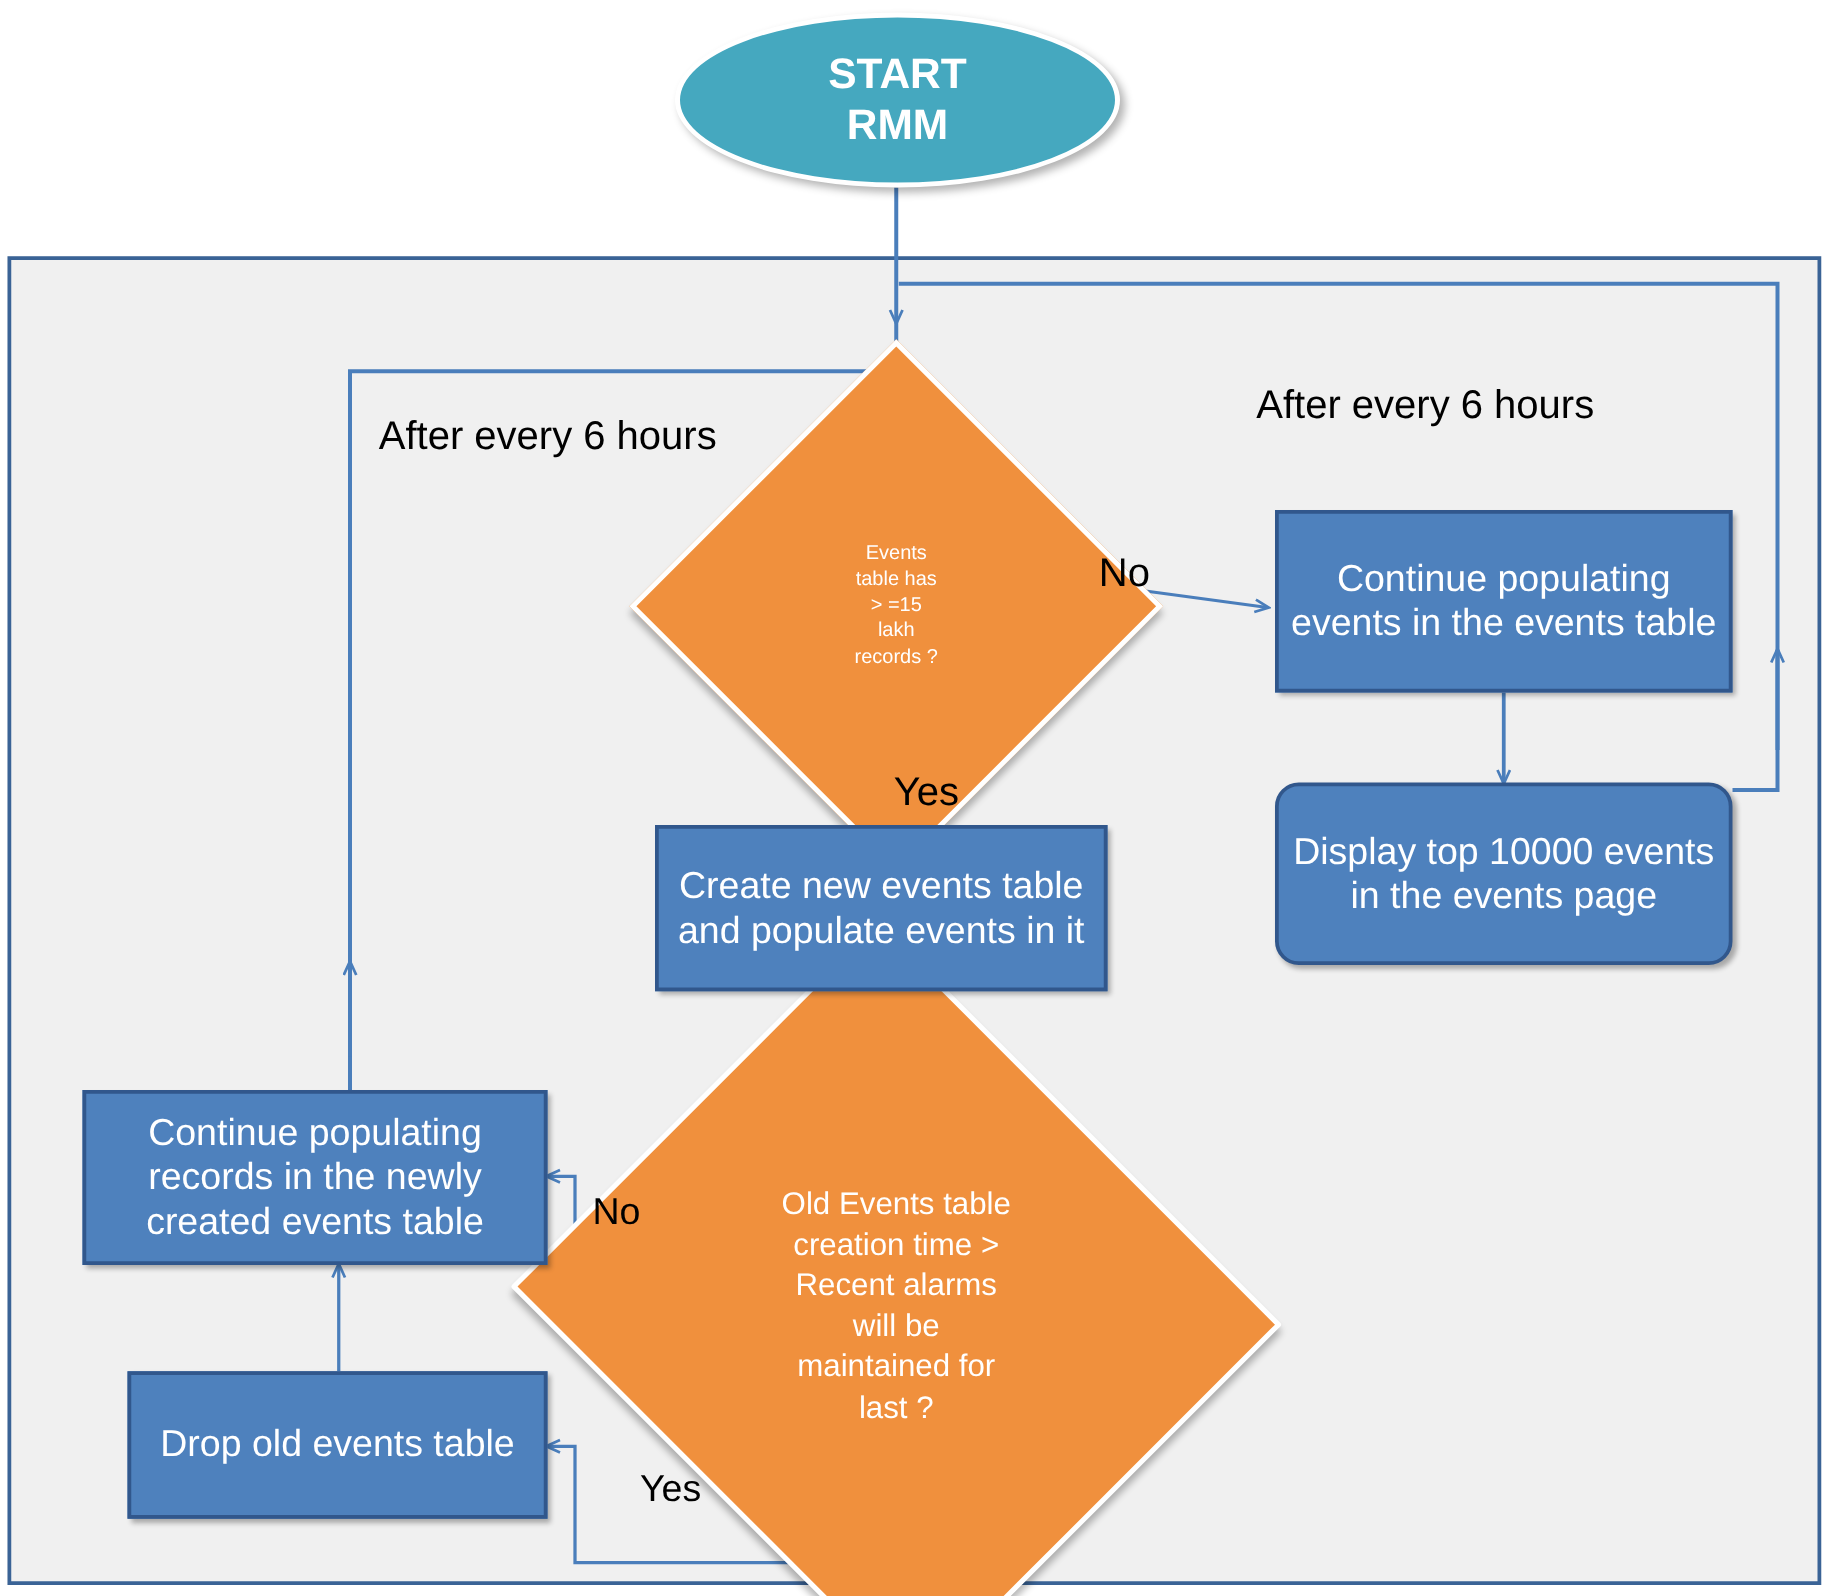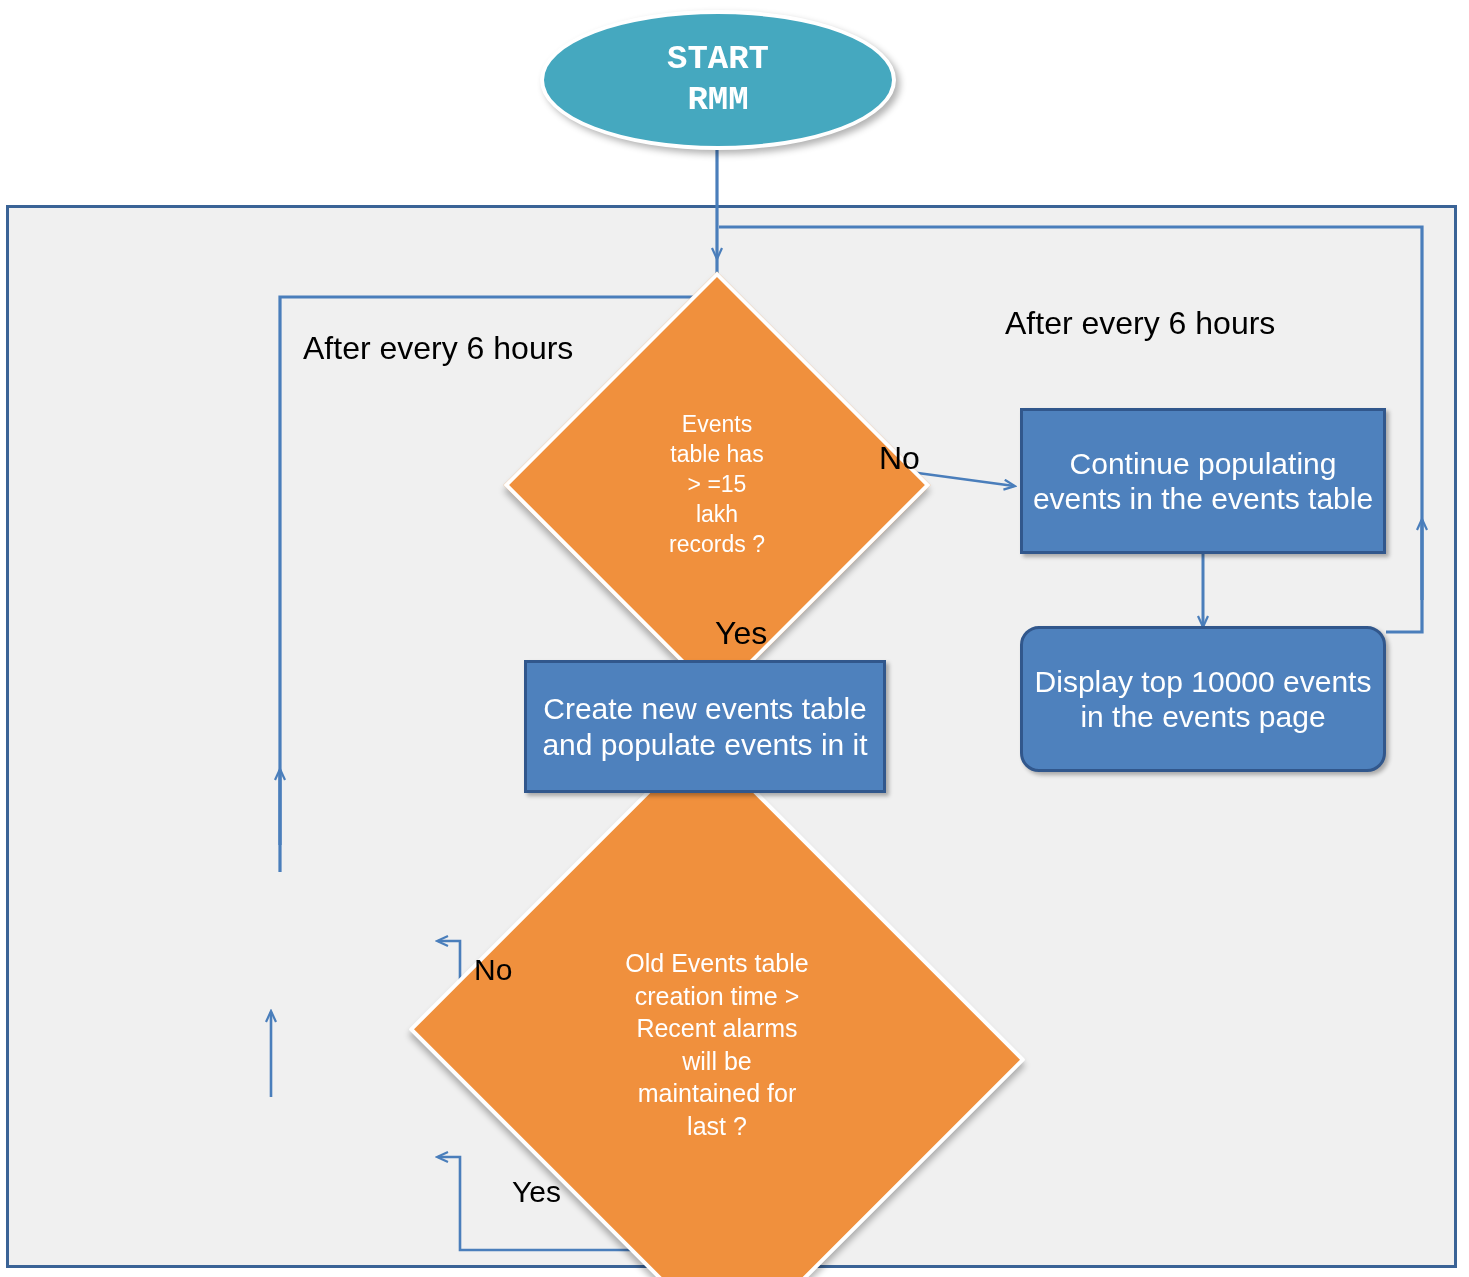--- a/index.html
+++ b/index.html
@@ -54,21 +54,20 @@
     box-shadow: 3px 3px 4px rgba(0,0,0,0.30);
   }
   .terminator {
     background: #45A8BF;
     border: 4px solid #FFFFFF;
     border-radius: 50%;
     font-weight: bold;
     font-size: 34px;
     line-height: 1.22;
     box-shadow: 4px 4px 7px rgba(0,0,0,0.30);
-    font-family: Liberation Mono, monospace;
   }
   .decision-wrap {
     position: absolute;
   }
   .decision-shape {
     position: absolute;
     left: 0; top: 0;
     width: 100%; height: 100%;
     background: #F0903D;
     border: 4px solid #FFFFFF;
@@ -82,21 +81,21 @@
     width: 100%; height: 100%;
     display: flex;
     align-items: center;
     justify-content: center;
     text-align: center;
     color: #ffffff;
     line-height: 1.30;
     padding: 0 14px;
     box-sizing: border-box;
   }
-  #decision-1 .decision-text { font-size: 23px; }
+  #decision-1 .decision-text { font-size: 16px; }
   #decision-2 .decision-text { font-size: 25px; }
   
   .label {
     position: absolute;
     color: #000000;
     font-size: 32px;
     white-space: nowrap;
   }
   .label-sm { font-size: 30px; }
   .z-top { z-index: 5; }
@@ -168,21 +167,27 @@
   </div>
 
   <div class="node proc z-top" style="left:1020px; top:626px; width:366px; height:146px;border-radius:19px;">
     <span>Display top 10000 events in the events page</span>
   </div>
 
   <div class="node proc z-top" style="left:524px; top:660px; width:362px; height:133px;">
     <span>Create new events table and populate events in it</span>
   </div>
 
+  <div class="node proc z-top" style="left:66px; top:872px; width:372px; height:140px;">
+    <span>Continue populating records in the newly created events table</span>
+  </div>
 
+  <div class="node proc z-top" style="left:102px; top:1097px; width:336px; height:118px;">
+    <span>Drop old events table</span>
+  </div>
 
   <div class="label z-top" style="left:303px; top:330px;">After every 6 hours</div>
 
   <div class="label z-top" style="left:1005px; top:305px;">After every 6 hours</div>
 
   <div class="label z-top" style="left:879px; top:440px;">No</div>
 
   <div class="label z-top" style="left:715px; top:615px;">Yes</div>
 
   <div class="label z-top label-sm" style="left:474px; top:953px;">No</div>

